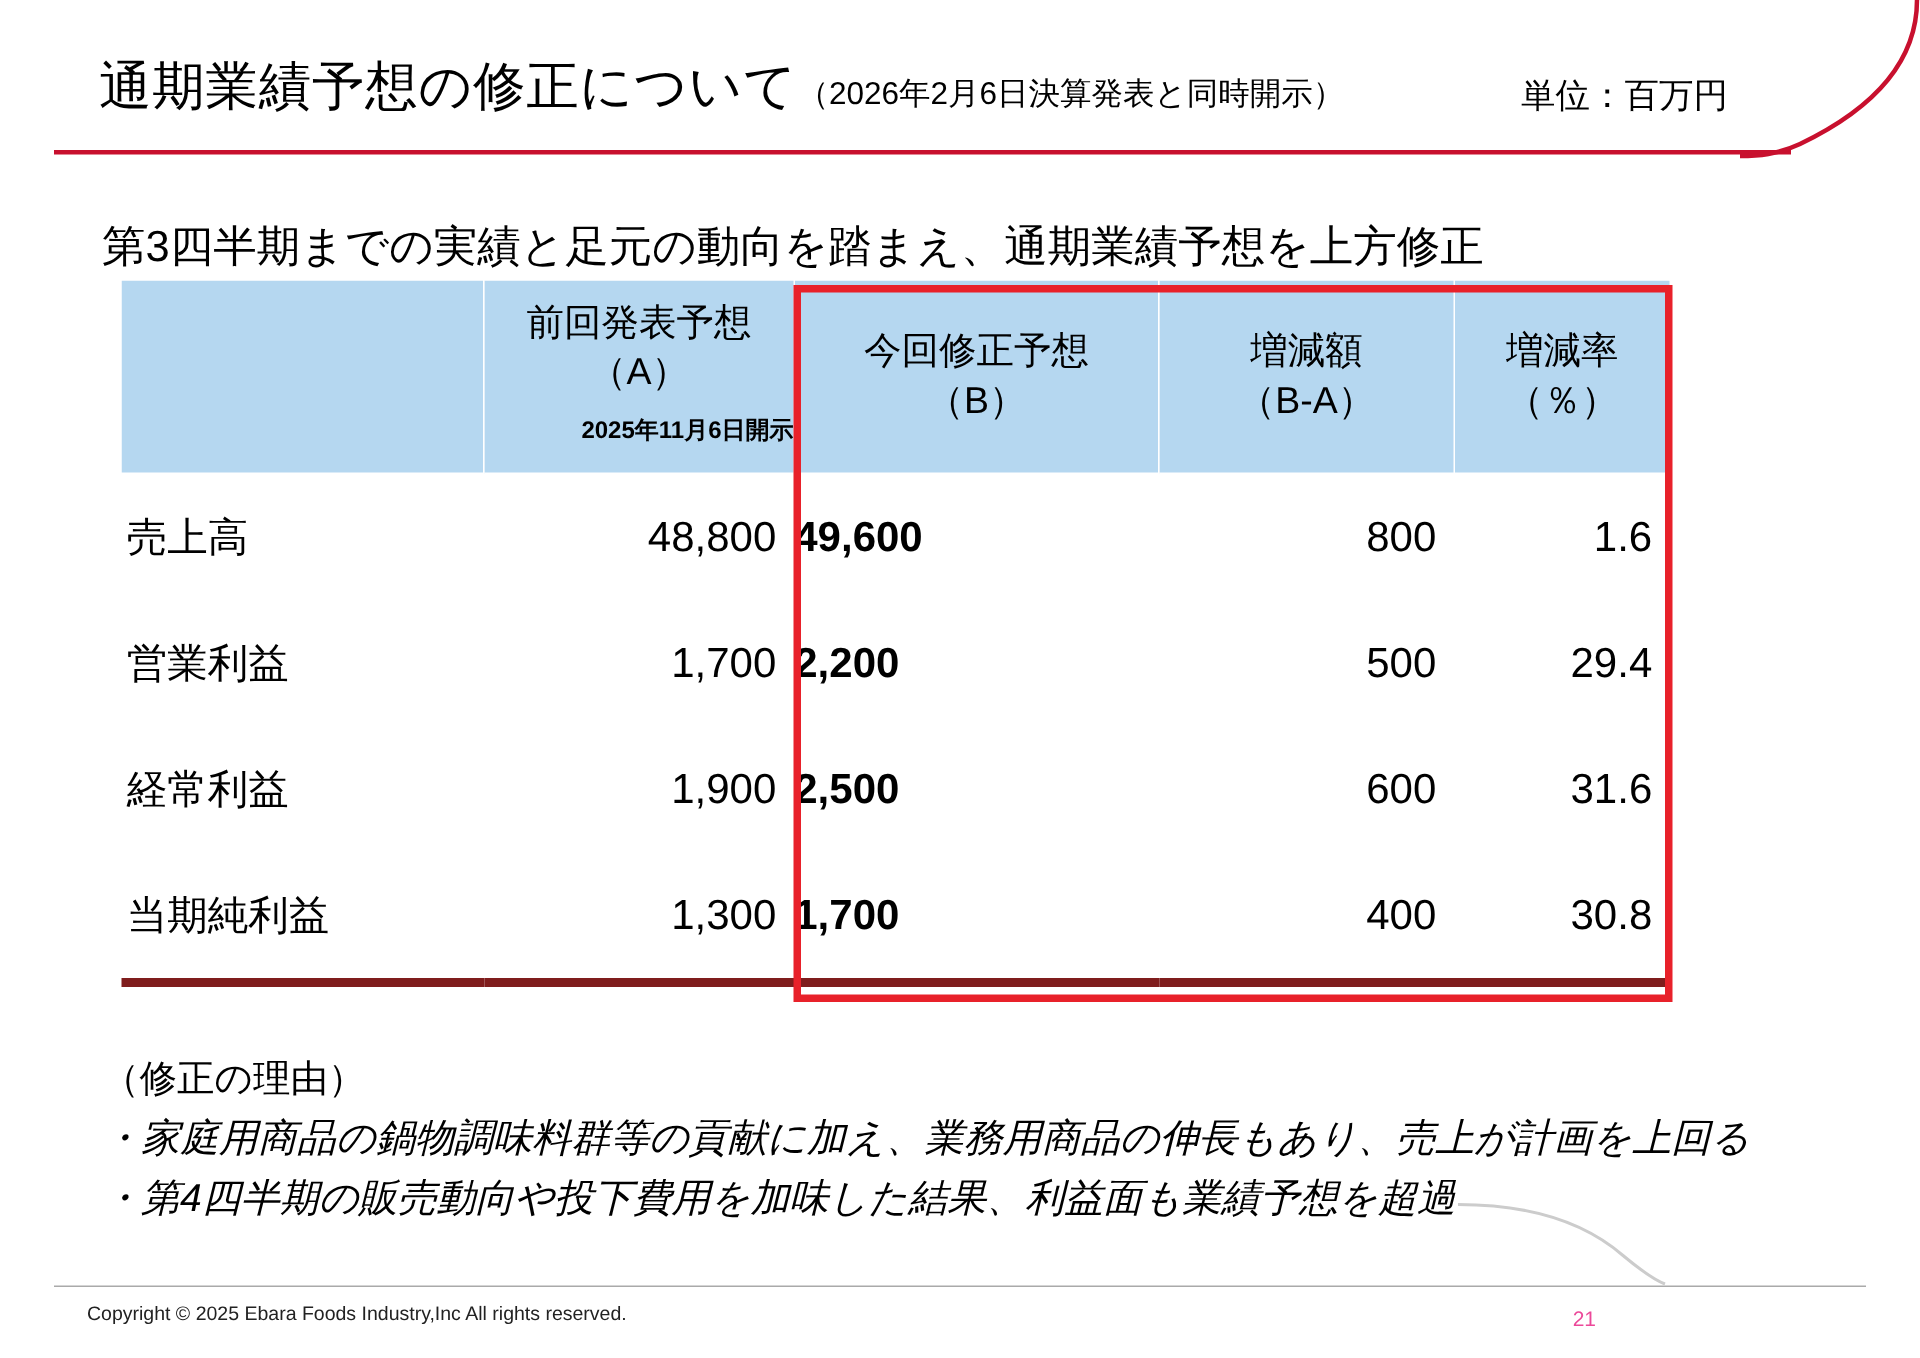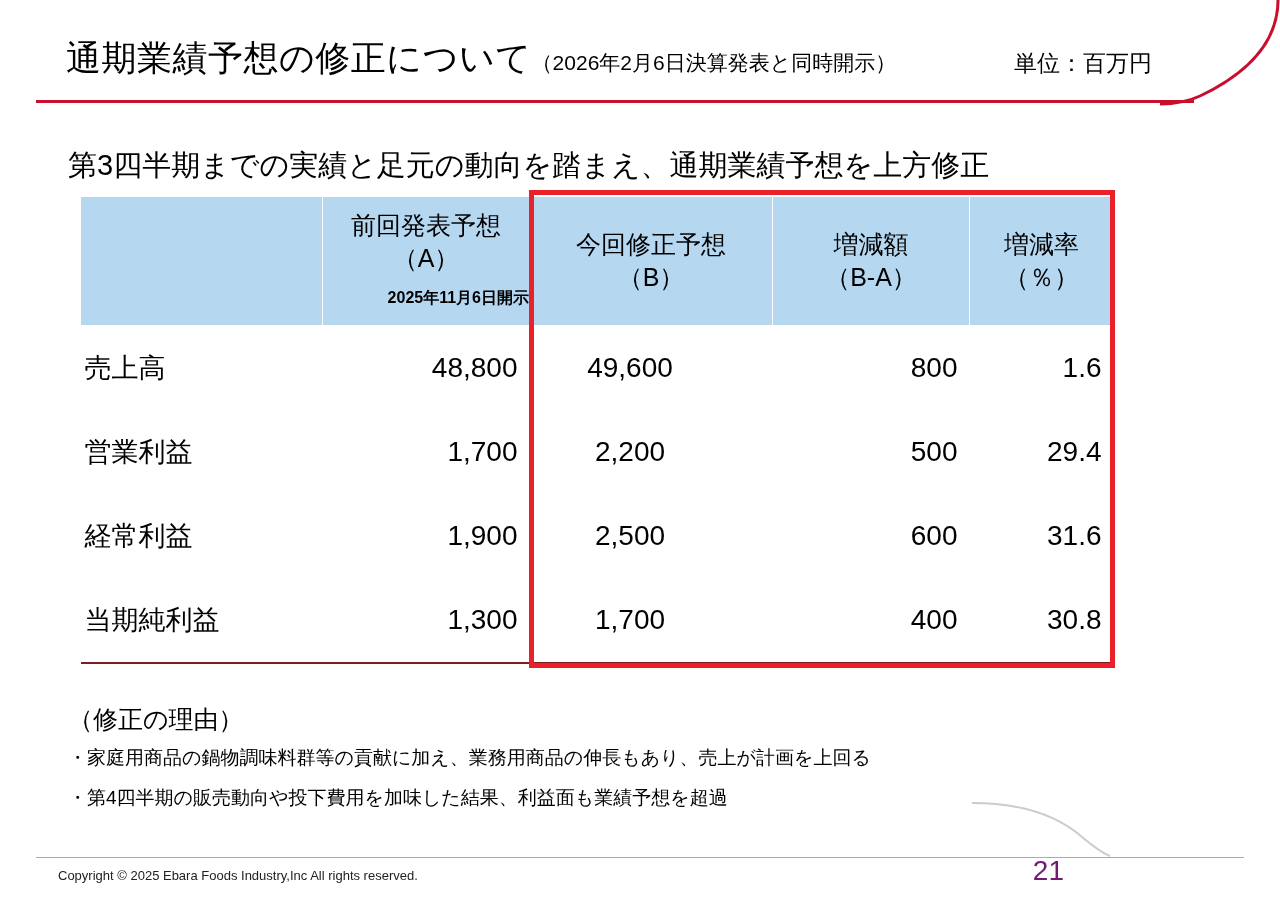--- a/index.html
+++ b/index.html
@@ -75,21 +75,21 @@
     font-size: 29px;
     line-height: 38px;
     white-space: nowrap;
     margin-top: 20px;
   }
 
   
   .table-wrap {
     position: absolute;
     left: 80px;
-    top: 196px;
+    top: 186px;
     width: 1033px;
   }
   table.fin {
     border-collapse: collapse;
     width: 1033px;
     table-layout: fixed;
   }
   table.fin col.c0 { width: 242px; }
   table.fin col.c1 { width: 207px; }
   table.fin col.c2 { width: 243px; }
@@ -123,26 +123,26 @@
     border: none;
     text-align: right;
     vertical-align: middle;
   }
   table.fin tbody td.label {
     text-align: left;
     padding-left: 4px;
     font-size: 27px;
   }
   table.fin tbody td.emph {
-    font-weight: normal;
-    text-align: center;
+    font-weight: bold;
+    text-align: left;
     padding-right: 42px;
   }
   table.fin tbody tr:last-child td {
-    border-bottom: 2px solid #7f1d1d;
+    border-bottom: 6px solid #7f1d1d;
   }
   .highlight-frame {
     position: absolute;
     left: 529px;
     top: 190px;
     width: 586px;
     height: 478px;
     border: 5px solid #e8212a;
     box-sizing: border-box;
     pointer-events: none;
@@ -153,23 +153,24 @@
     position: absolute;
     left: 68px;
     top: 700px;
     width: 1190px;
   }
   .reason-head {
     font-size: 25px;
     line-height: 38px;
   }
   .reason-item {
-    font-size: 19px;
+    font-size: 26px;
     line-height: 40px;
     white-space: nowrap;
+    font-style: italic;
   }
 
   
   .footer-swoosh {
     position: absolute;
     right: 0;
     bottom: 48px;
     width: 140px;
     height: 60px;
     overflow: hidden;
@@ -187,22 +188,22 @@
     left: 58px;
     bottom: 22px;
     font-size: 13px;
     color: #222222;
     white-space: nowrap;
   }
   .page-number {
     position: absolute;
     right: 48px;
     bottom: 18px;
-    font-size: 28px;
-    color: #701a75;
+    font-size: 14px;
+    color: #ec4899;
   }
 </style>
 </head>
 <body>
 
 <div class="slide">
 
   <div class="header">
     <div class="title">
       <span>通期業績予想の修正について</span><span class="title-sub">（2026年2月6日決算発表と同時開示）</span>

